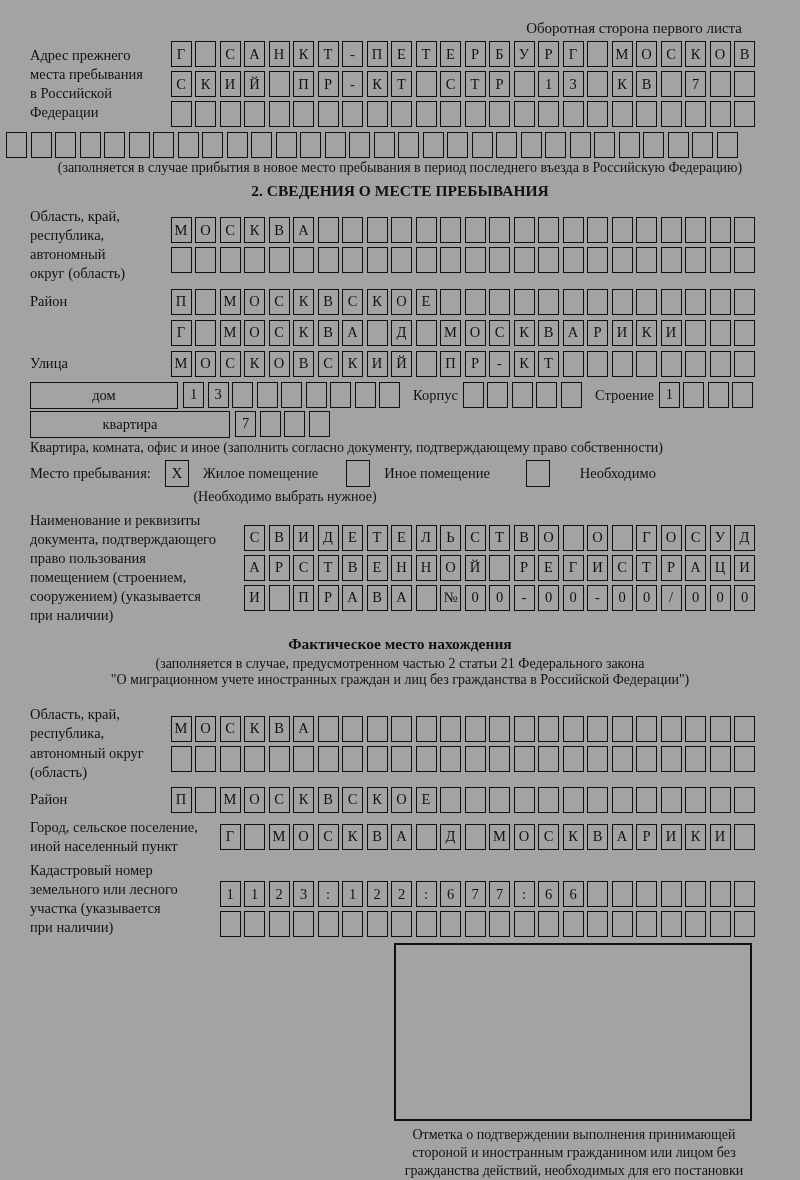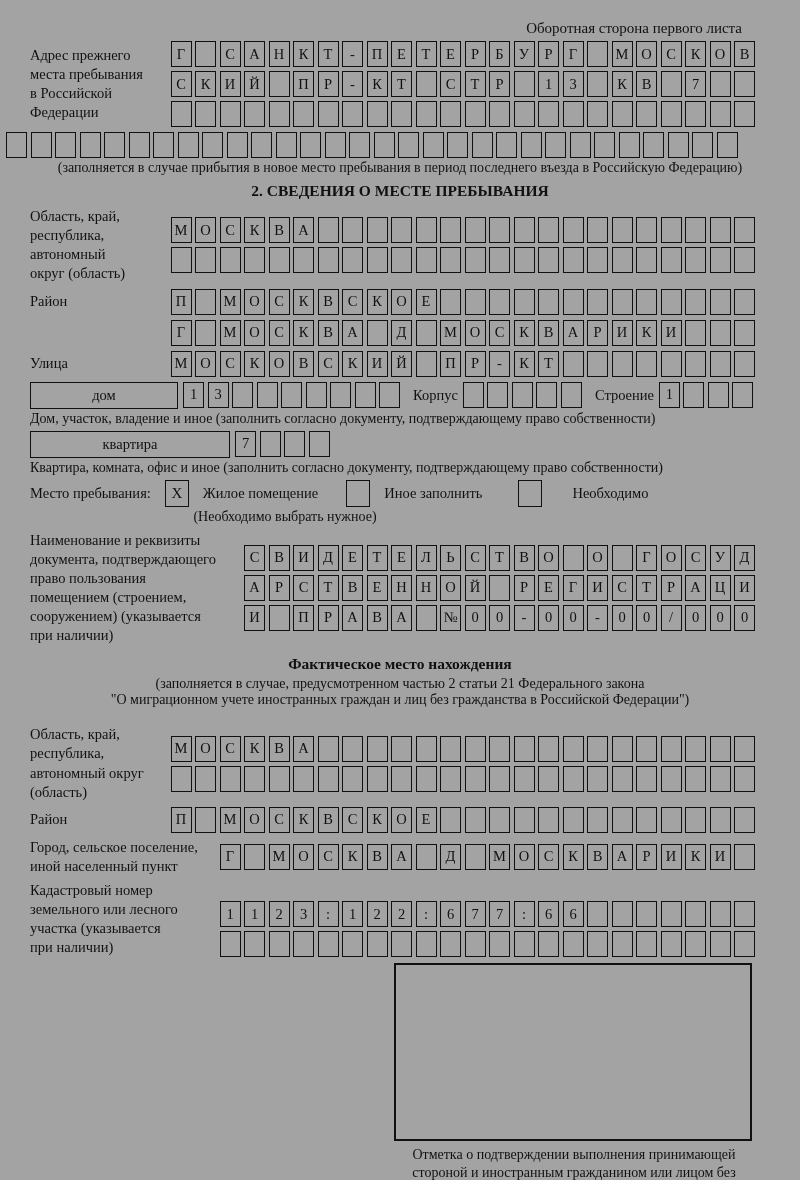--- a/index.html
+++ b/index.html
@@ -407,39 +407,38 @@
         <span class="cell"></span>
       </div>
     <span class="inline-label" style="margin-left:8px;">Строение</span>
     <div class="cells">
         <span class="cell">1</span>
         <span class="cell"></span>
         <span class="cell"></span>
         <span class="cell"></span>
       </div>
   </div>
-  <div class="caption-left">Дом, участок, владение и иное (заполнить согласно документу, подтверждающему право собственности)</div>
 
   <div class="house-row">
     <div class="widebox" style="width:200px;">квартира</div>
     <div class="cells">
         <span class="cell">7</span>
         <span class="cell"></span>
         <span class="cell"></span>
         <span class="cell"></span>
       </div>
   </div>
   <div class="caption-left">Квартира, комната, офис и иное (заполнить согласно документу, подтверждающему право собственности)</div>
 
   <div class="check-row">
     <span>Место пребывания:</span>
     <span class="cbox">X</span>
     <span>Жилое помещение</span>
     <span class="cbox" style="margin-left:14px;"></span>
-    <span>Иное заполнить</span>
+    <span>Иное помещение</span>
     <span class="cbox" style="margin-left:22px;"></span>
     <span style="margin-left:16px;">Необходимо</span>
   </div>
   <div class="hint">(Необходимо выбрать нужное)</div>
 
   <div class="frow">
     <div class="flabel">Наименование и реквизиты<br>документа, подтверждающего<br>право пользования<br>помещением (строением,<br>сооружением) (указывается<br>при наличии)</div>
     <div class="cellcol">
       <div class="cells">
           <span class="cell">С</span>

